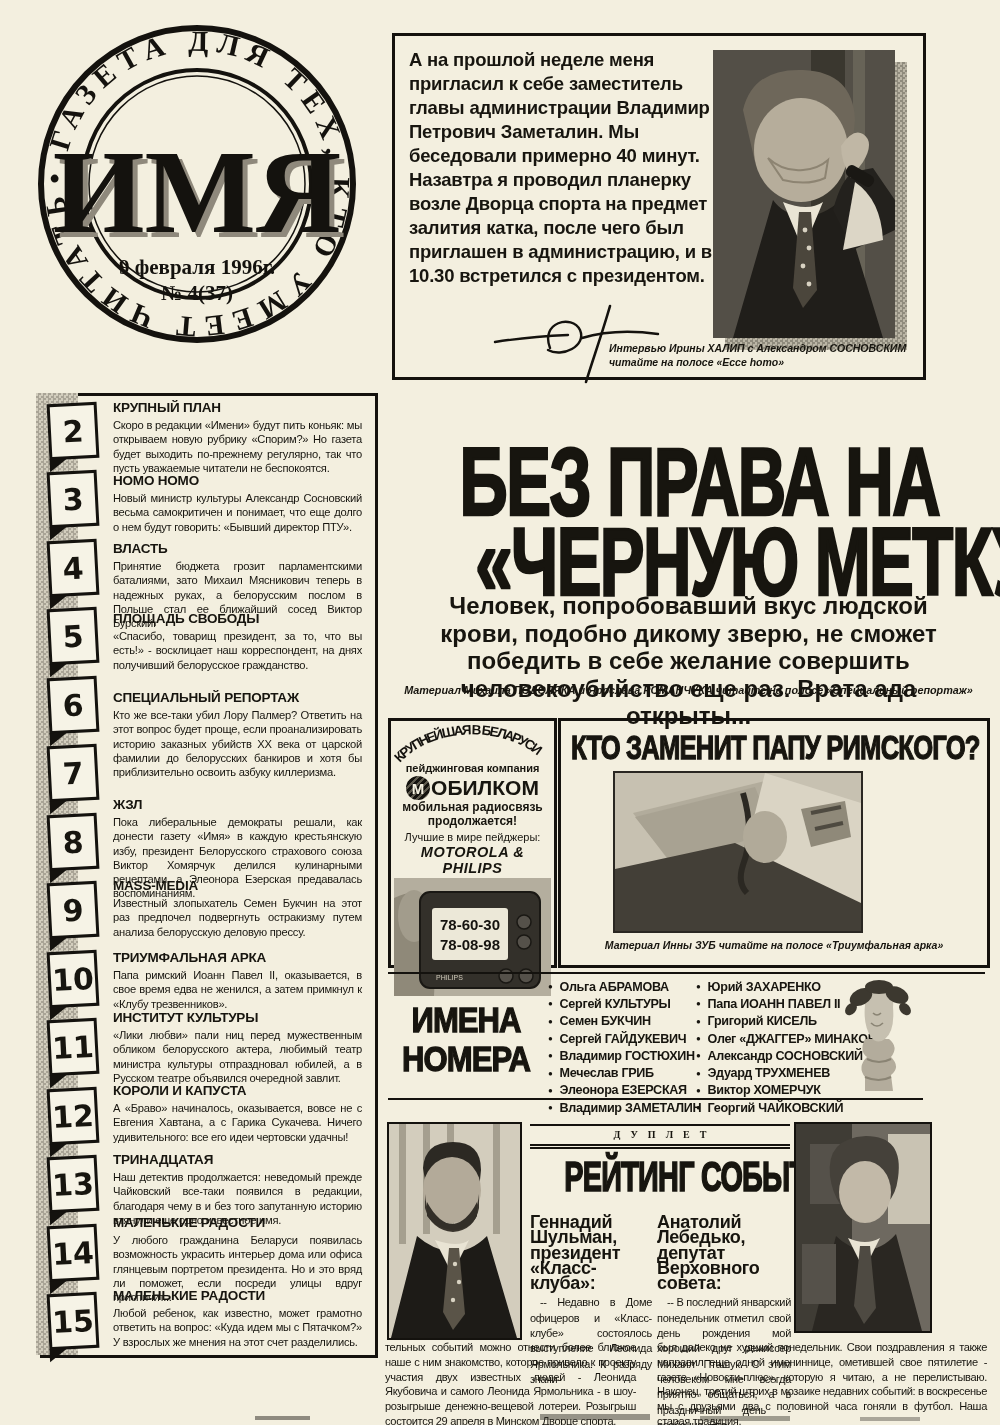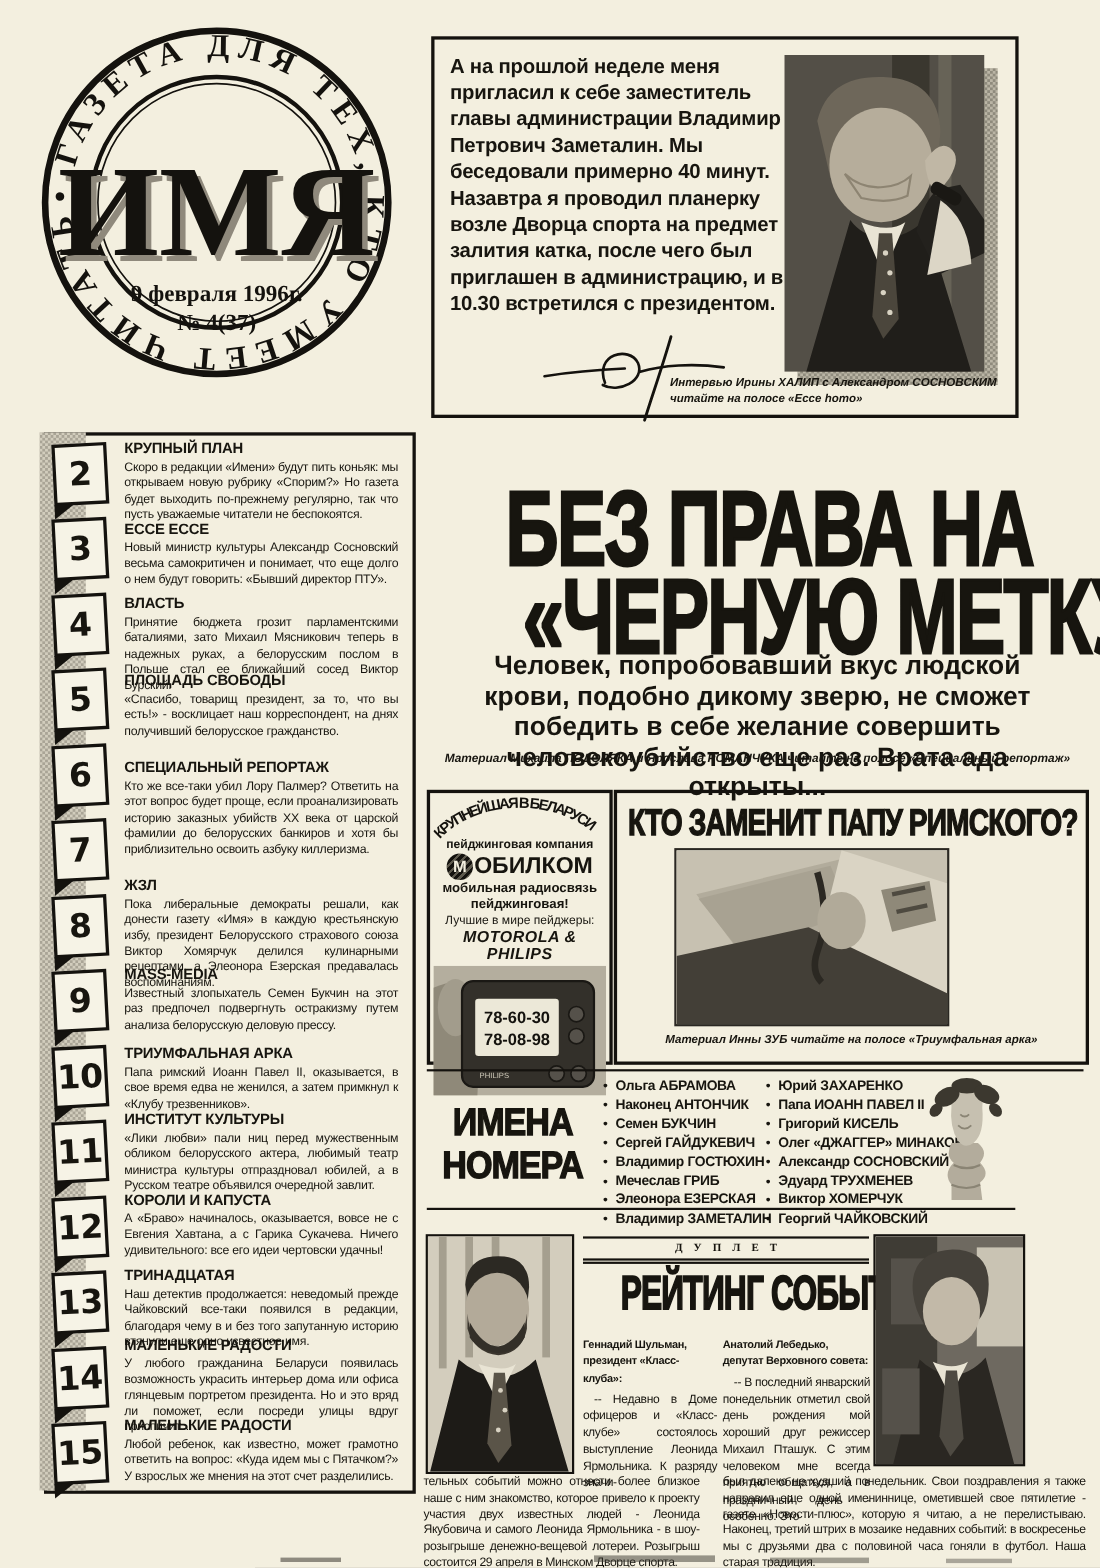--- a/index.html
+++ b/index.html
@@ -60,21 +60,21 @@
   .names-col .row{height:17.3px;display:flex;align-items:center;font-weight:bold;font-size:12.6px;letter-spacing:-0.3px;white-space:nowrap;}
   .names-col .b{font-size:8px;margin-right:7px;}
 
   
   .photo-frame{border:2px solid #14120e;}
   .kicker{left:530px;top:1124px;width:260px;border-top:2px solid #14120e;border-bottom:5px double #14120e;
           padding:3px 0 4px 0;text-align:center;font-family:"Liberation Serif",serif;font-weight:bold;font-size:10px;letter-spacing:10px;text-indent:10px;}
   .duplet-head{left:527px;top:1154px;width:266px;text-align:center;white-space:nowrap;font-weight:bold;font-size:40px;
                -webkit-text-stroke:1.6px #17150f;transform:scale(0.72,1.08);letter-spacing:-1px;}
   .dup-col{font-size:11px;line-height:15.3px;letter-spacing:-0.3px;}
-  .dup-col .lead{font-weight:bold;font-size:10px;line-height:15.3px;margin:0 0 4px 0;}
+  .dup-col .lead{font-weight:bold;font-size:18px;line-height:15.3px;margin:0 0 4px 0;}
   .dup-col p{margin:0;text-align:justify;text-indent:10px;}
   .dup-wrap{font-size:11.1px;line-height:14.8px;letter-spacing:-0.35px;text-align:justify;}
 
   .cap{font-style:italic;font-weight:bold;}
 </style>
 </head>
 <body>
 
 <div id="page">
 
@@ -173,21 +173,21 @@
     </div>
   <div class="abs plate" style="top:1293px">
       <span>15</span>
     </div>
 
   <div class="abs toc-entry" style="top:400px">
       <h3>КРУПНЫЙ ПЛАН</h3>
       <p>Скоро в редакции «Имени» будут пить коньяк: мы открываем новую рубрику «Спорим?» Но газета будет выходить по-прежнему регулярно, так что пусть уважаемые читатели не беспокоятся.</p>
     </div>
   <div class="abs toc-entry" style="top:473px">
-      <h3>ECCE ECCE</h3>
+      <h3>HOMO HOMO</h3>
       <p>Новый министр культуры Александр Сосновский весьма самокритичен и понимает, что еще долго о нем будут говорить: «Бывший директор ПТУ».</p>
     </div>
   <div class="abs toc-entry" style="top:541px">
       <h3>ВЛАСТЬ</h3>
       <p>Принятие бюджета грозит парламентскими баталиями, зато Михаил Мясникович теперь в надежных руках, а белорусским послом в Польше стал ее ближайший сосед Виктор Бурский.</p>
     </div>
   <div class="abs toc-entry" style="top:611px">
       <h3>ПЛОЩАДЬ СВОБОДЫ</h3>
       <p>«Спасибо, товарищ президент, за то, что вы есть!» - восклицает наш корреспондент, на днях получивший белорусское гражданство.</p>
     </div>
@@ -241,21 +241,21 @@
       <text font-family="Liberation Sans,sans-serif" font-weight="bold" font-size="13.5" fill="#14120e">
         <textPath href="#adArc" xlink:href="#adArc" textLength="150">КРУПНЕЙШАЯ В БЕЛАРУСИ</textPath>
       </text>
     </svg>
     <div class="ad-line1">пейджинговая компания</div>
     <div class="ad-brandrow">
       <span class="globe">М</span>
       <span class="ad-brand">ОБИЛКОМ</span>
     </div>
     <div class="ad-line23">мобильная радиосвязь</div>
-    <div class="ad-line23">пейджинговая!</div>
+    <div class="ad-line23">продолжается!</div>
     <div class="ad-line4">Лучшие в мире пейджеры:</div>
     <div class="ad-brands">MOTOROLA &amp; PHILIPS</div>
     <svg width="157" height="118" viewBox="0 0 157 118" style="display:block;margin:2px auto 0;">
       <rect width="157" height="118" fill="#b4ae9e"></rect>
       <path d="M0,20 Q30,6 44,30 L40,118 L0,118 Z" fill="#8f8979"></path>
       <ellipse cx="20" cy="38" rx="16" ry="26" fill="#a29c8c"></ellipse>
       <rect x="26" y="14" width="120" height="96" rx="10" fill="#33302a" stroke="#1a1814" stroke-width="2"></rect>
       <rect x="38" y="30" width="76" height="52" rx="3" fill="#ece8d8"></rect>
       <text x="76" y="52" text-anchor="middle" font-family="Liberation Sans,sans-serif" font-weight="bold" font-size="15" fill="#14120e">78-60-30</text>
       <text x="76" y="72" text-anchor="middle" font-family="Liberation Sans,sans-serif" font-weight="bold" font-size="15" fill="#14120e">78-08-98</text>
@@ -289,21 +289,21 @@
     <div>ИМЕНА</div>
     <div>НОМЕРА</div>
   </div>
   <div class="abs names-col" style="left:548px;top:978px;">
     <div class="row">
         <span class="b">●</span>
         <span>Ольга АБРАМОВА</span>
       </div>
     <div class="row">
         <span class="b">●</span>
-        <span>Наконец АНТОНЧИК</span>
+        <span>Сергей КУЛЬТУРЫ</span>
       </div>
     <div class="row">
         <span class="b">●</span>
         <span>Семен БУКЧИН</span>
       </div>
     <div class="row">
         <span class="b">●</span>
         <span>Сергей ГАЙДУКЕВИЧ</span>
       </div>
     <div class="row">

